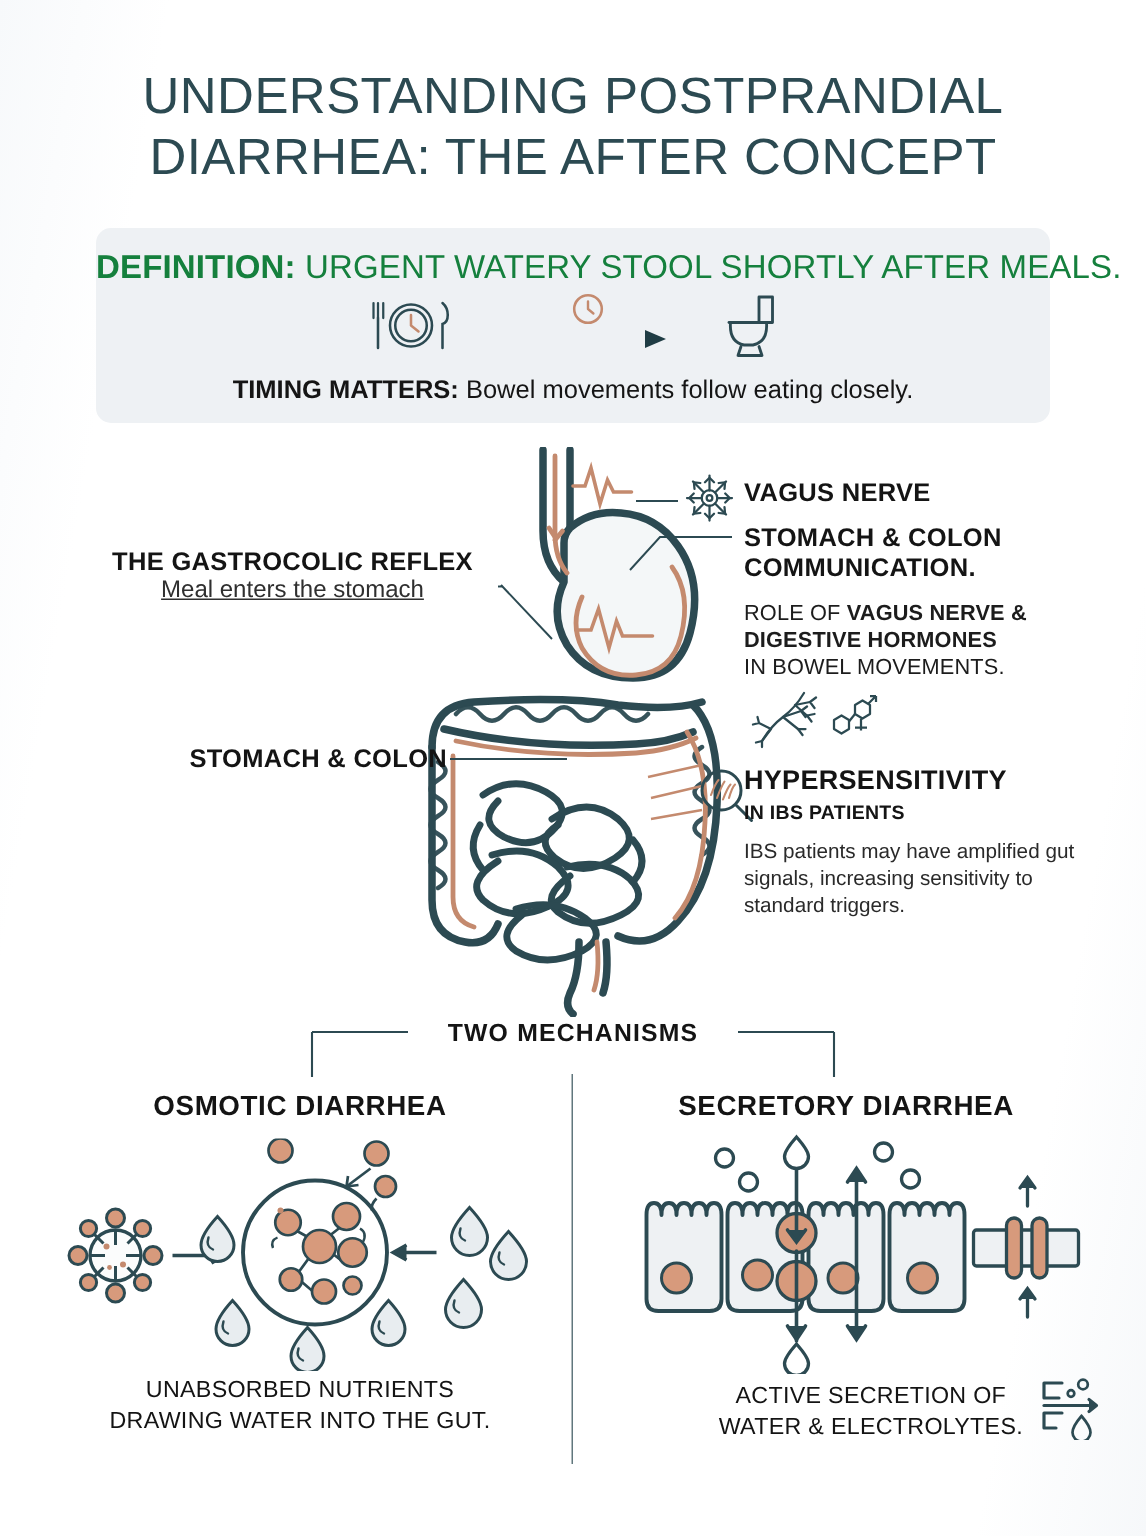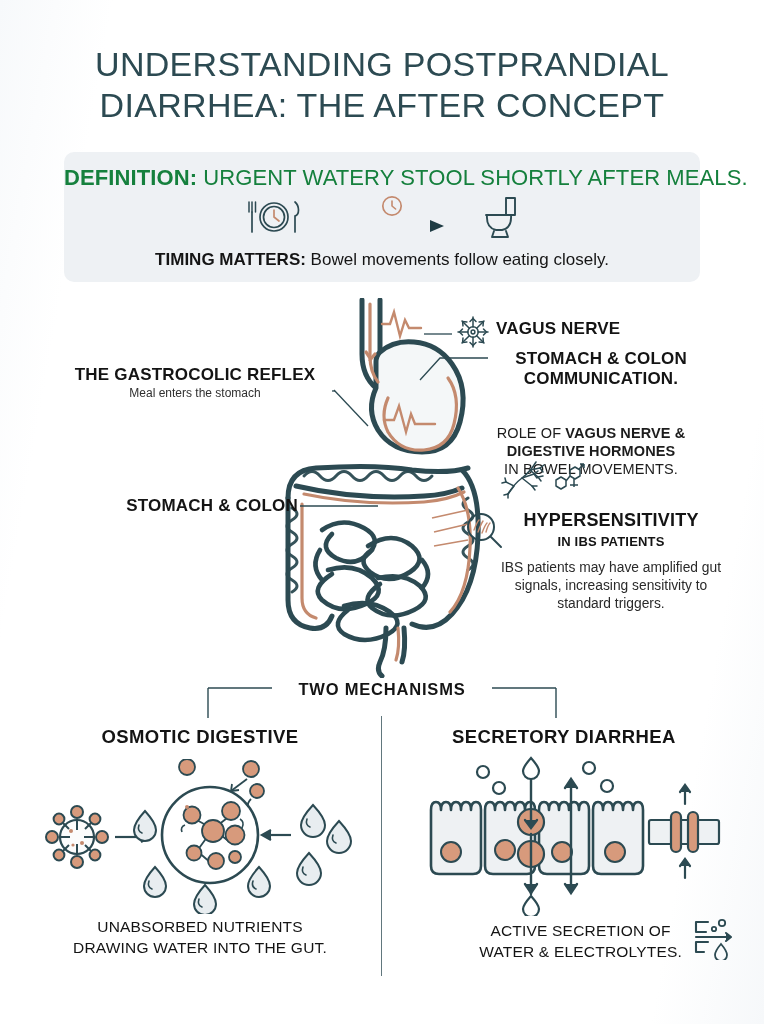--- a/index.html
+++ b/index.html
@@ -78,51 +78,52 @@
 
   
   .anatomy {
     position: absolute;
     left: 0; top: 296px;
     width: 764px;
     height: 388px;
   }
   .gi-svg { position: absolute; left: 258px; top: 2px; }
 
-  .lbl { position: absolute; text-align: center; }
+  .lbl { position: absolute; }
   .lbl-head {
     font-weight: 700;
     font-size: 17px;
     color: #141414;
     letter-spacing: 0.2px;
     line-height: 20px;
   }
   .lbl-sub {
-    font-size: 12px;
+    font-size: 16px;
     color: #2f2f2f;
     line-height: 17px;
+    text-decoration: underline;
   }
   .lbl-body {
     font-size: 14.5px;
     line-height: 18px;
     color: #1c1c1c;
     letter-spacing: 0.1px;
   }
   .lbl-body .b { font-weight: 700; }
   .lbl-para {
     font-size: 13.8px;
     line-height: 18px;
     color: #2a2a2a;
   }
 
   #gastrocolic-label { left: 64px; top: 69px; width: 262px; text-align: center; }
   #stomach-colon-left-label { left: 64px; top: 200px; width: 234px; text-align: right; }
   #vagus-label { left: 496px; top: 23px; }
   #stomach-colon-comm { left: 496px; top: 53px; width: 210px; }
-  #role-block { left: 484px; top: 104px; width: 214px; margin-top: 24px; }
+  #role-block { left: 496px; top: 104px; width: 214px; }
   #hormone-icons { left: 500px; top: 164px; }
   #hyper-block { left: 496px; top: 214px; width: 230px; }
   #hyper-para { margin-top: 7px; }
 
   
   .mech-header {
     position: absolute;
     left: 0; top: 680px;
     width: 764px;
     height: 34px;
@@ -403,21 +404,21 @@
         <path d="M492 8 H556"></path>
         <path d="M556 8 V38"></path>
       </g>
     </svg>
     <div class="mech-title">TWO MECHANISMS</div>
   </div>
 
   <div class="divider-v"></div>
 
   <div class="col left">
-    <div class="col-title">OSMOTIC DIGESTIVE</div>
+    <div class="col-title">OSMOTIC DIARRHEA</div>
 
     <div class="col-art">
       <svg width="330" height="155" viewBox="0 0 330 155">
 
         <g>
           <circle cx="42" cy="78" r="17" fill="#fbfcfc" stroke="#2c4a52" stroke-width="2.2"></circle>
           <g fill="#d79a7c" stroke="#2c4a52" stroke-width="2">
             <circle cx="42" cy="53" r="6"></circle>
             <circle cx="42" cy="103" r="6"></circle>
             <circle cx="17" cy="78" r="6"></circle>

